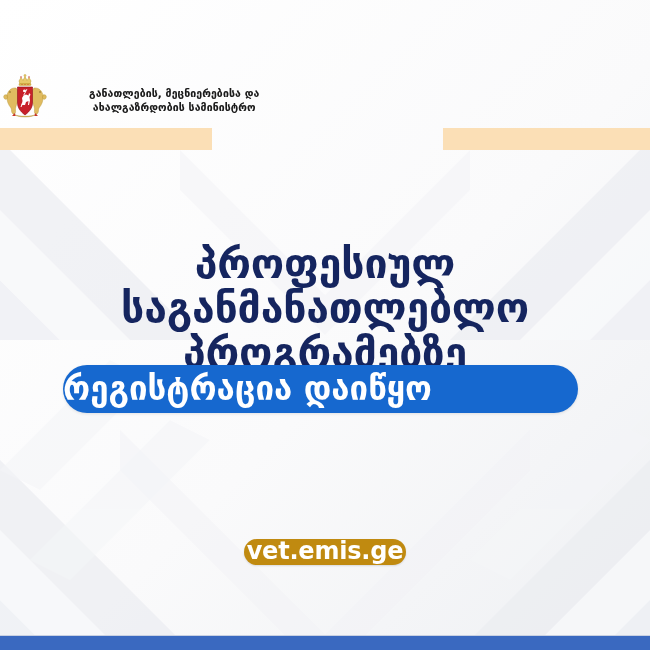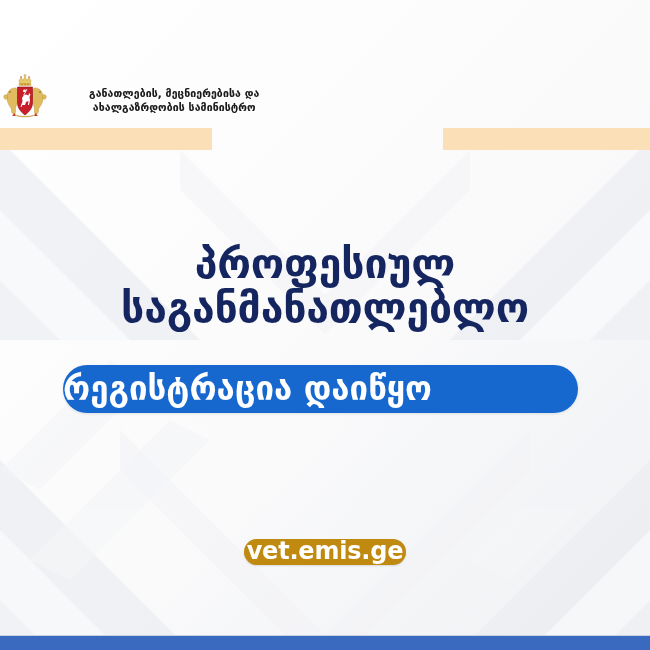--- a/index.html
+++ b/index.html
@@ -203,20 +203,21 @@
       <path d="M30 82 L24 88 L31 88 Z" fill="#c8342c"></path>
       <path d="M70 82 L76 88 L69 88 Z" fill="#c8342c"></path>
     </svg>
     <div class="ministry">განათლების, მეცნიერებისა და
 ახალგაზრდობის სამინისტრო</div>
   </div>
 
   <div class="headline">
     <div>პროფესიულ</div>
     <div>საგანმანათლებლო</div>
+    <div>პროგრამებზე</div>
   </div>
 
   <div class="pill-blue">
     <span>რეგისტრაცია დაიწყო</span>
   </div>
 
 
   <div class="pill-url">
     <span>vet.emis.ge</span>
   </div>

